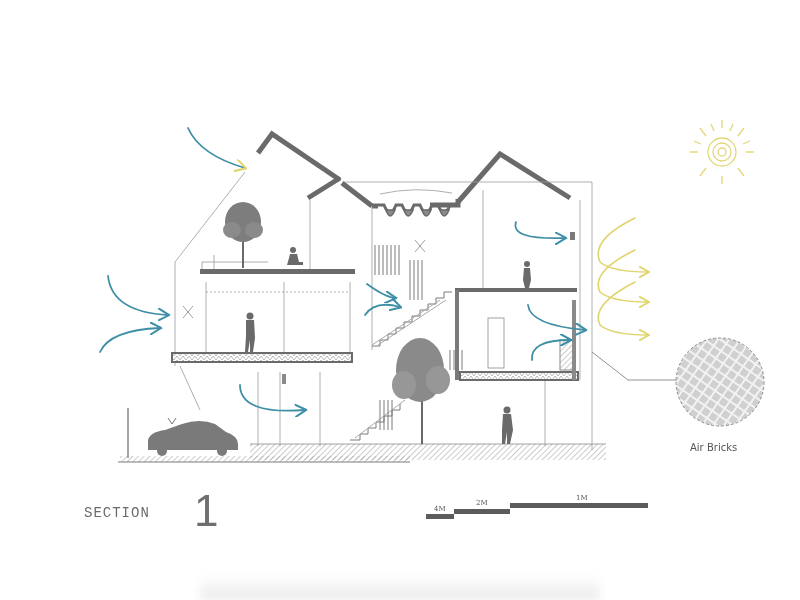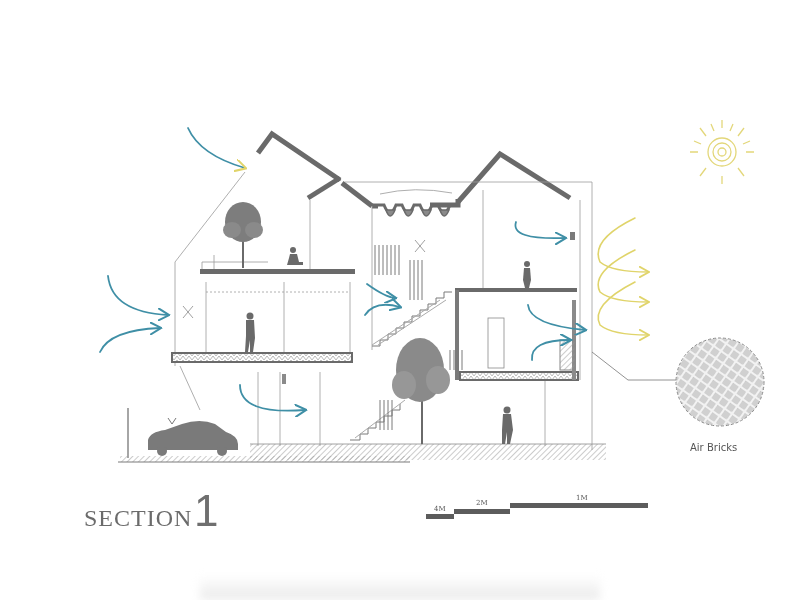--- a/index.html
+++ b/index.html
@@ -1,19 +1,19 @@
 <!DOCTYPE html>
 <html><head>
 <meta charset="utf-8">
 <style>
   html, body { margin: 0; padding: 0; background: #ffffff; }
   body { width: 800px; height: 600px; position: relative; overflow: hidden; font-family: "DejaVu Sans", sans-serif; }
   #stage { position: absolute; left: 0; top: 0; width: 800px; height: 600px; }
   .section-title { position: absolute; left: 84px; top: 500px; color: #6b6b6b; letter-spacing: 1px; }
-  .section-title .word { font-family: Liberation Serif, serif; font-size: 24px; font-weight: 300; position: absolute; left: 0; top: 5px; white-space: nowrap; }
+  .section-title .word { font-family: Liberation Mono, monospace; font-size: 14px; font-weight: 300; position: absolute; left: 0; top: 5px; white-space: nowrap; }
   .section-title .num { font-family: "Liberation Sans", sans-serif; font-size: 44px; font-weight: 300; position: absolute; left: 110px; top: -14px; color: #6f6f6f; }
   .label { position: absolute; font-family: "DejaVu Sans", sans-serif; color: #555; }
   .air-label { left: 690px; top: 430px; font-size: 10px; margin-top: 12px; }
   .scale-lbl { position: absolute; font-family: "DejaVu Serif", serif; font-size: 7px; color: #555; }
   .bottom-shadow { position: absolute; left: 200px; top: 575px; width: 400px; height: 25px; background: linear-gradient(to bottom, rgba(255,255,255,0), rgba(225,225,225,0.7)); filter: blur(4px); }
 </style>
 </head>
 <body>
 
 <svg id="stage" viewBox="0 0 800 600" xmlns="http://www.w3.org/2000/svg">

